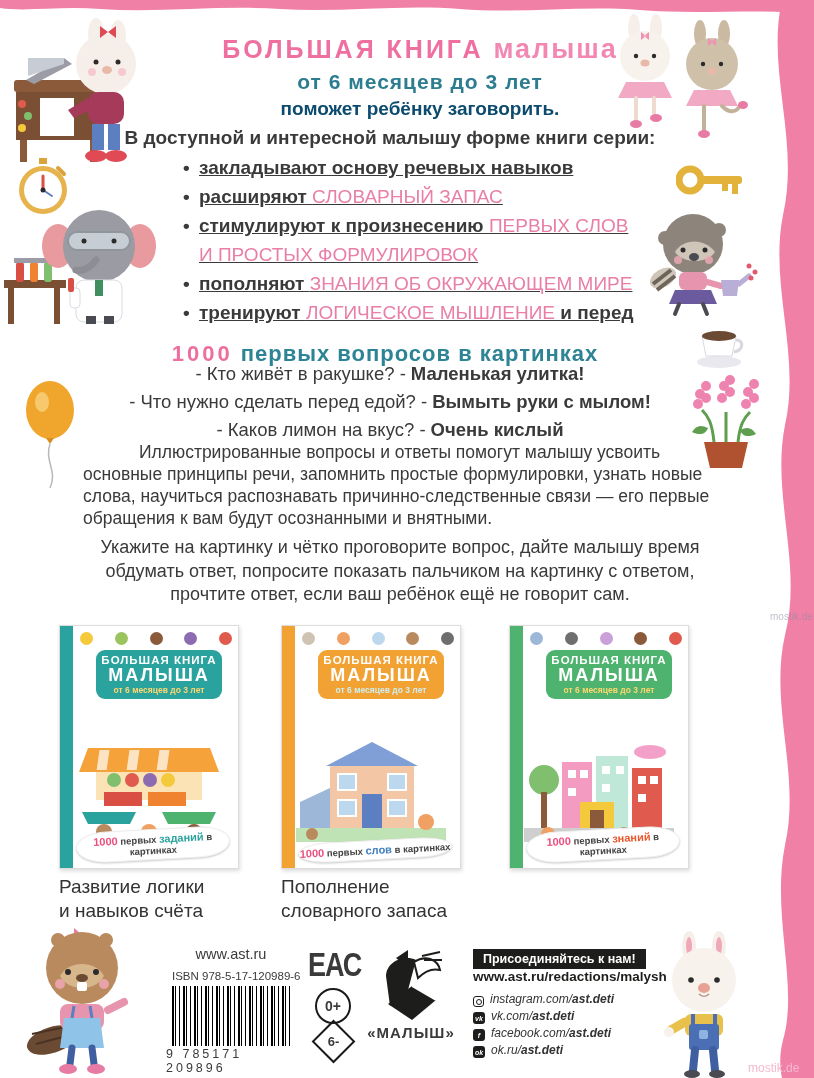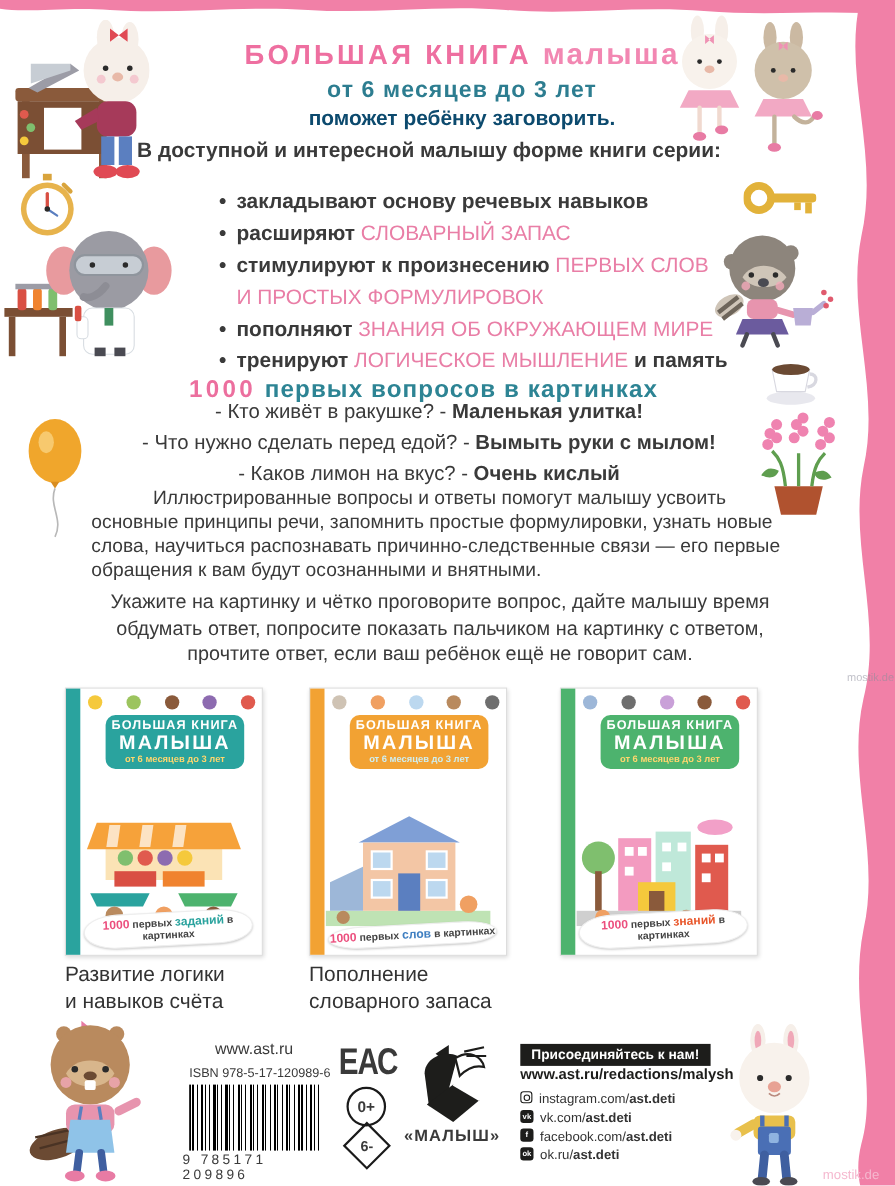--- a/index.html
+++ b/index.html
@@ -7,21 +7,21 @@
         font-family:"Liberation Sans","DejaVu Sans",sans-serif;color:#3a3a3a;}
   .abs{position:absolute;}
   
   .hdr{left:120px;top:34px;width:600px;text-align:center;}
   .t1{font-size:25px;font-weight:bold;letter-spacing:3px;color:#ee6fa0;}
   .t1b{color:#f287b2;font-size:27px;letter-spacing:2px;}
   .t2{font-size:21px;font-weight:bold;color:#2d7d90;margin-top:5px;letter-spacing:1px;}
   .t3{font-size:19px;font-weight:bold;color:#0c4a6e;margin-top:4px;}
   .intro{left:85px;top:127px;width:610px;text-align:center;font-size:19px;font-weight:bold;}
   
-  .benefits{left:183px;top:153px;width:500px;list-style:none;margin:16px;padding:0;}
+  .benefits{left:183px;top:153px;width:500px;list-style:none;margin:0;padding:0;text-decoration:underline;}
   .benefits li{font-size:19px;font-weight:bold;line-height:29px;padding-left:16px;position:relative;}
   .benefits li::before{content:"•";position:absolute;left:0;color:#3a3a3a;}
   .hl{color:#e97ea6;font-weight:normal;}
   
   .h1000{left:60px;top:341px;width:650px;text-align:center;font-size:22px;font-weight:bold;color:#2d8494;letter-spacing:1px;}
   .h1000 .num{color:#ec6f9e;letter-spacing:3px;margin-right:8px;}
   .qa{left:60px;top:360px;width:660px;text-align:center;font-size:18.5px;line-height:28px;}
   .qa b{margin-left:5px;}
   .para1{left:83px;top:441px;width:650px;font-size:17.5px;line-height:22px;text-indent:56px;}
   .para2{left:70px;top:536px;width:660px;font-size:18px;line-height:23.5px;text-align:center;}
@@ -52,21 +52,21 @@
   .bdigits{left:166px;top:1047px;width:130px;font-size:12.5px;letter-spacing:3px;}
   .eac{left:308px;top:950px;width:48px;text-align:center;font-size:27px;font-weight:900;transform:scaleY(1.25);letter-spacing:-1px;}
   .age0{left:315px;top:988px;width:32px;height:32px;border:2.5px solid #1a1a1a;border-radius:50%;
         text-align:center;line-height:32px;font-size:14px;font-weight:bold;}
   .age6{left:318px;top:1026px;width:27px;height:27px;border:2.5px solid #1a1a1a;transform:rotate(45deg);}
   .age6 span{display:block;transform:rotate(-45deg);text-align:center;line-height:27px;font-size:13px;font-weight:bold;}
   .malysh{left:356px;top:1024px;width:110px;text-align:center;font-size:15px;font-weight:bold;letter-spacing:1px;}
   .joinbadge{left:473px;top:949px;background:#1d1d1b;color:#fff;font-size:12.5px;font-weight:bold;padding:3px 10px;}
   .joinsite{left:473px;top:969px;font-size:13.5px;font-weight:bold;color:#1d1d1b;}
   .links{left:473px;top:992px;font-size:12px;line-height:15px;color:#333;}
-  .links .row{display:flex;align-items:flex-start;margin-bottom:2px;}
+  .links .row{display:flex;align-items:flex-end;margin-bottom:2px;font-style:italic;}
   .sic{width:12px;height:12px;border-radius:3px;background:#1d1d1b;color:#fff;font-size:7px;font-weight:bold;
        display:inline-flex;align-items:center;justify-content:center;margin-right:6px;flex:none;}
   .sic.ig{background:#fff;border:1.5px solid #1d1d1b;width:9px;height:9px;position:relative;}
   .sic.ig::after{content:"";width:4px;height:4px;border:1.2px solid #1d1d1b;border-radius:50%;}
   .wm1{left:770px;top:611px;font-size:10px;color:rgba(140,140,155,.55);}
   .wm2{left:748px;top:1061px;font-size:12px;color:#f5b8cf;}
 </style>
 </head>
 <body>
 <div id="page">
@@ -83,21 +83,21 @@
   <div class="t2">от 6 месяцев до 3 лет</div>
   <div class="t3">поможет ребёнку заговорить.</div>
 </div>
 <div class="abs intro">В доступной и интересной малышу форме книги серии:</div>
 
 <ul class="abs benefits">
   <li><span>закладывают основу речевых навыков</span></li>
   <li><span>расширяют </span><span class="hl">СЛОВАРНЫЙ ЗАПАС</span></li>
   <li><span>стимулируют к произнесению </span><span class="hl">ПЕРВЫХ СЛОВ</span><br><span class="hl">И ПРОСТЫХ ФОРМУЛИРОВОК</span></li>
   <li><span>пополняют </span><span class="hl">ЗНАНИЯ ОБ ОКРУЖАЮЩЕМ МИРЕ</span></li>
-  <li><span>тренируют </span><span class="hl">ЛОГИЧЕСКОЕ МЫШЛЕНИЕ</span><span> и память</span></li>
+  <li><span>тренируют </span><span class="hl">ЛОГИЧЕСКОЕ МЫШЛЕНИЕ</span><span> и перед</span></li>
 </ul>
 
 <div class="abs h1000"><span class="num">1000</span><span>первых вопросов в картинках</span></div>
 <div class="abs qa">
   <div><span>- Кто живёт в ракушке? -</span><b>Маленькая улитка!</b></div>
   <div><span>- Что нужно сделать перед едой? -</span><b>Вымыть руки с мылом!</b></div>
   <div><span>- Каков лимон на вкус? -</span><b>Очень кислый</b></div>
 </div>
 <div class="abs para2">Укажите на картинку и чётко проговорите вопрос, дайте малышу время обдумать ответ, попросите показать пальчиком на картинку с ответом, прочтите ответ, если ваш ребёнок ещё не говорит сам.</div>
 <div class="abs para1">Иллюстрированные вопросы и ответы помогут малышу усвоить основные принципы речи, запомнить простые  формулировки, узнать новые слова, научиться  распознавать причинно-следственные связи — его первые обращения к вам будут осознанными и внятными.</div>

